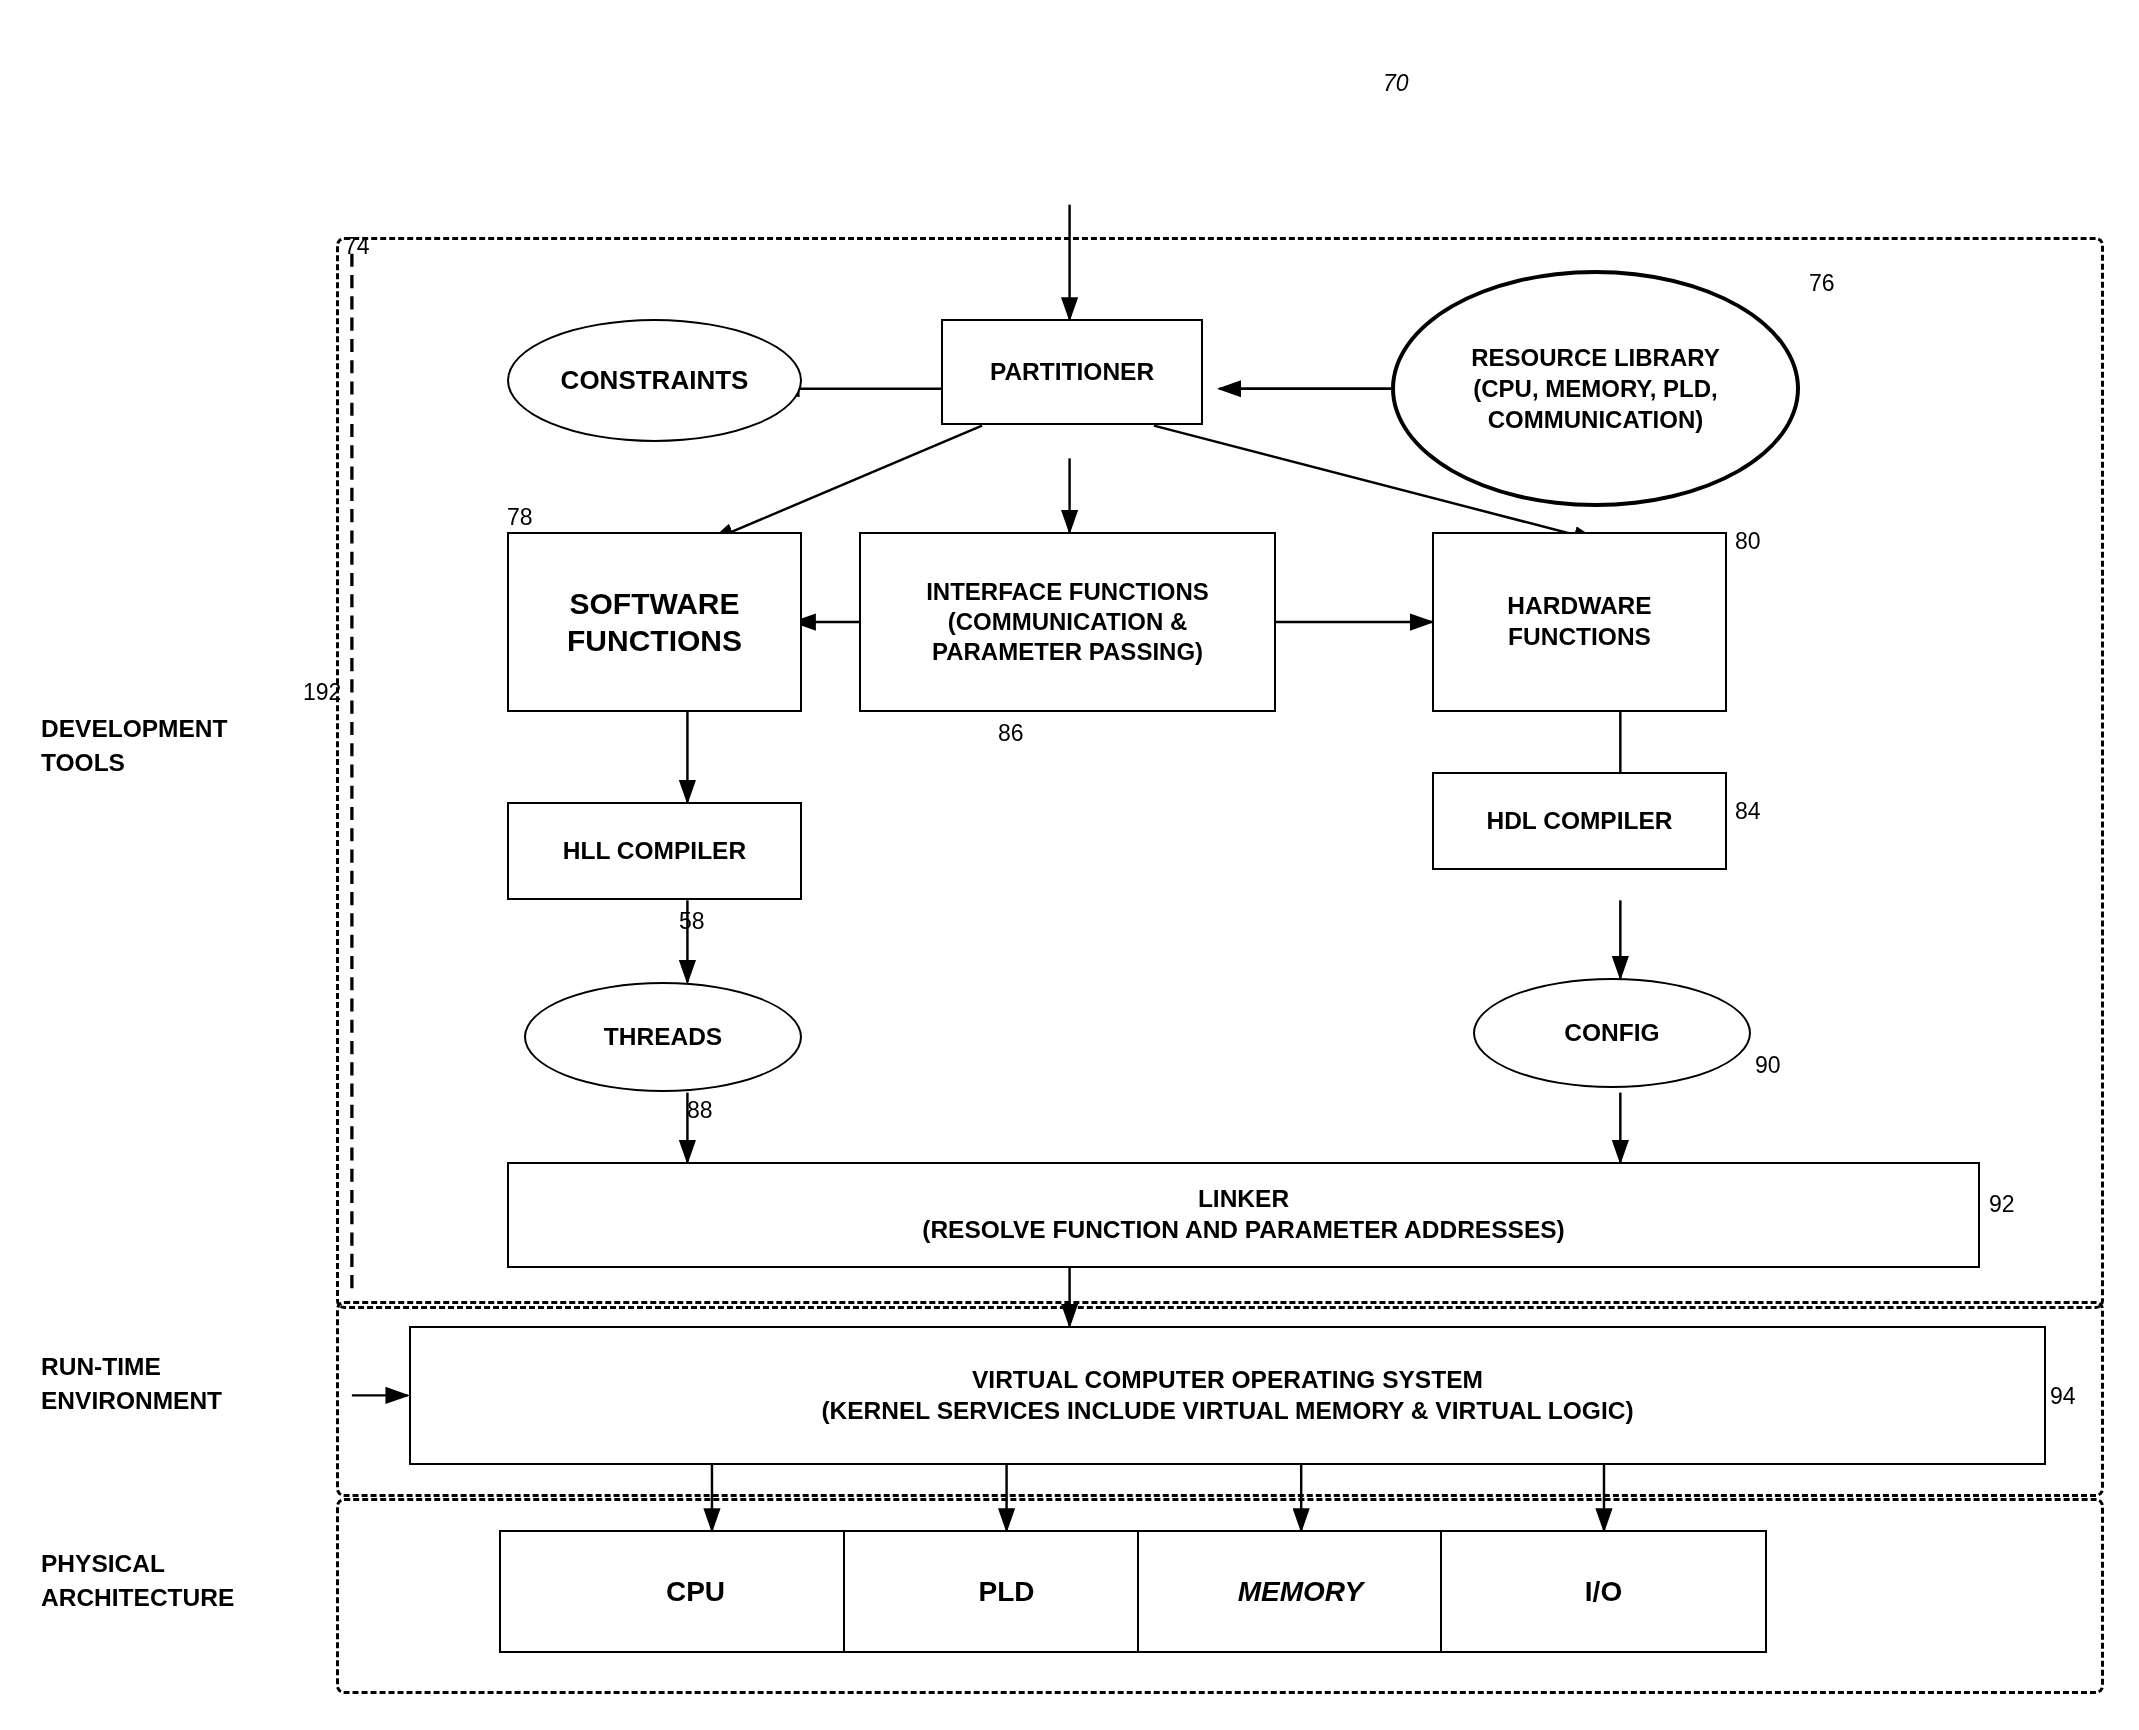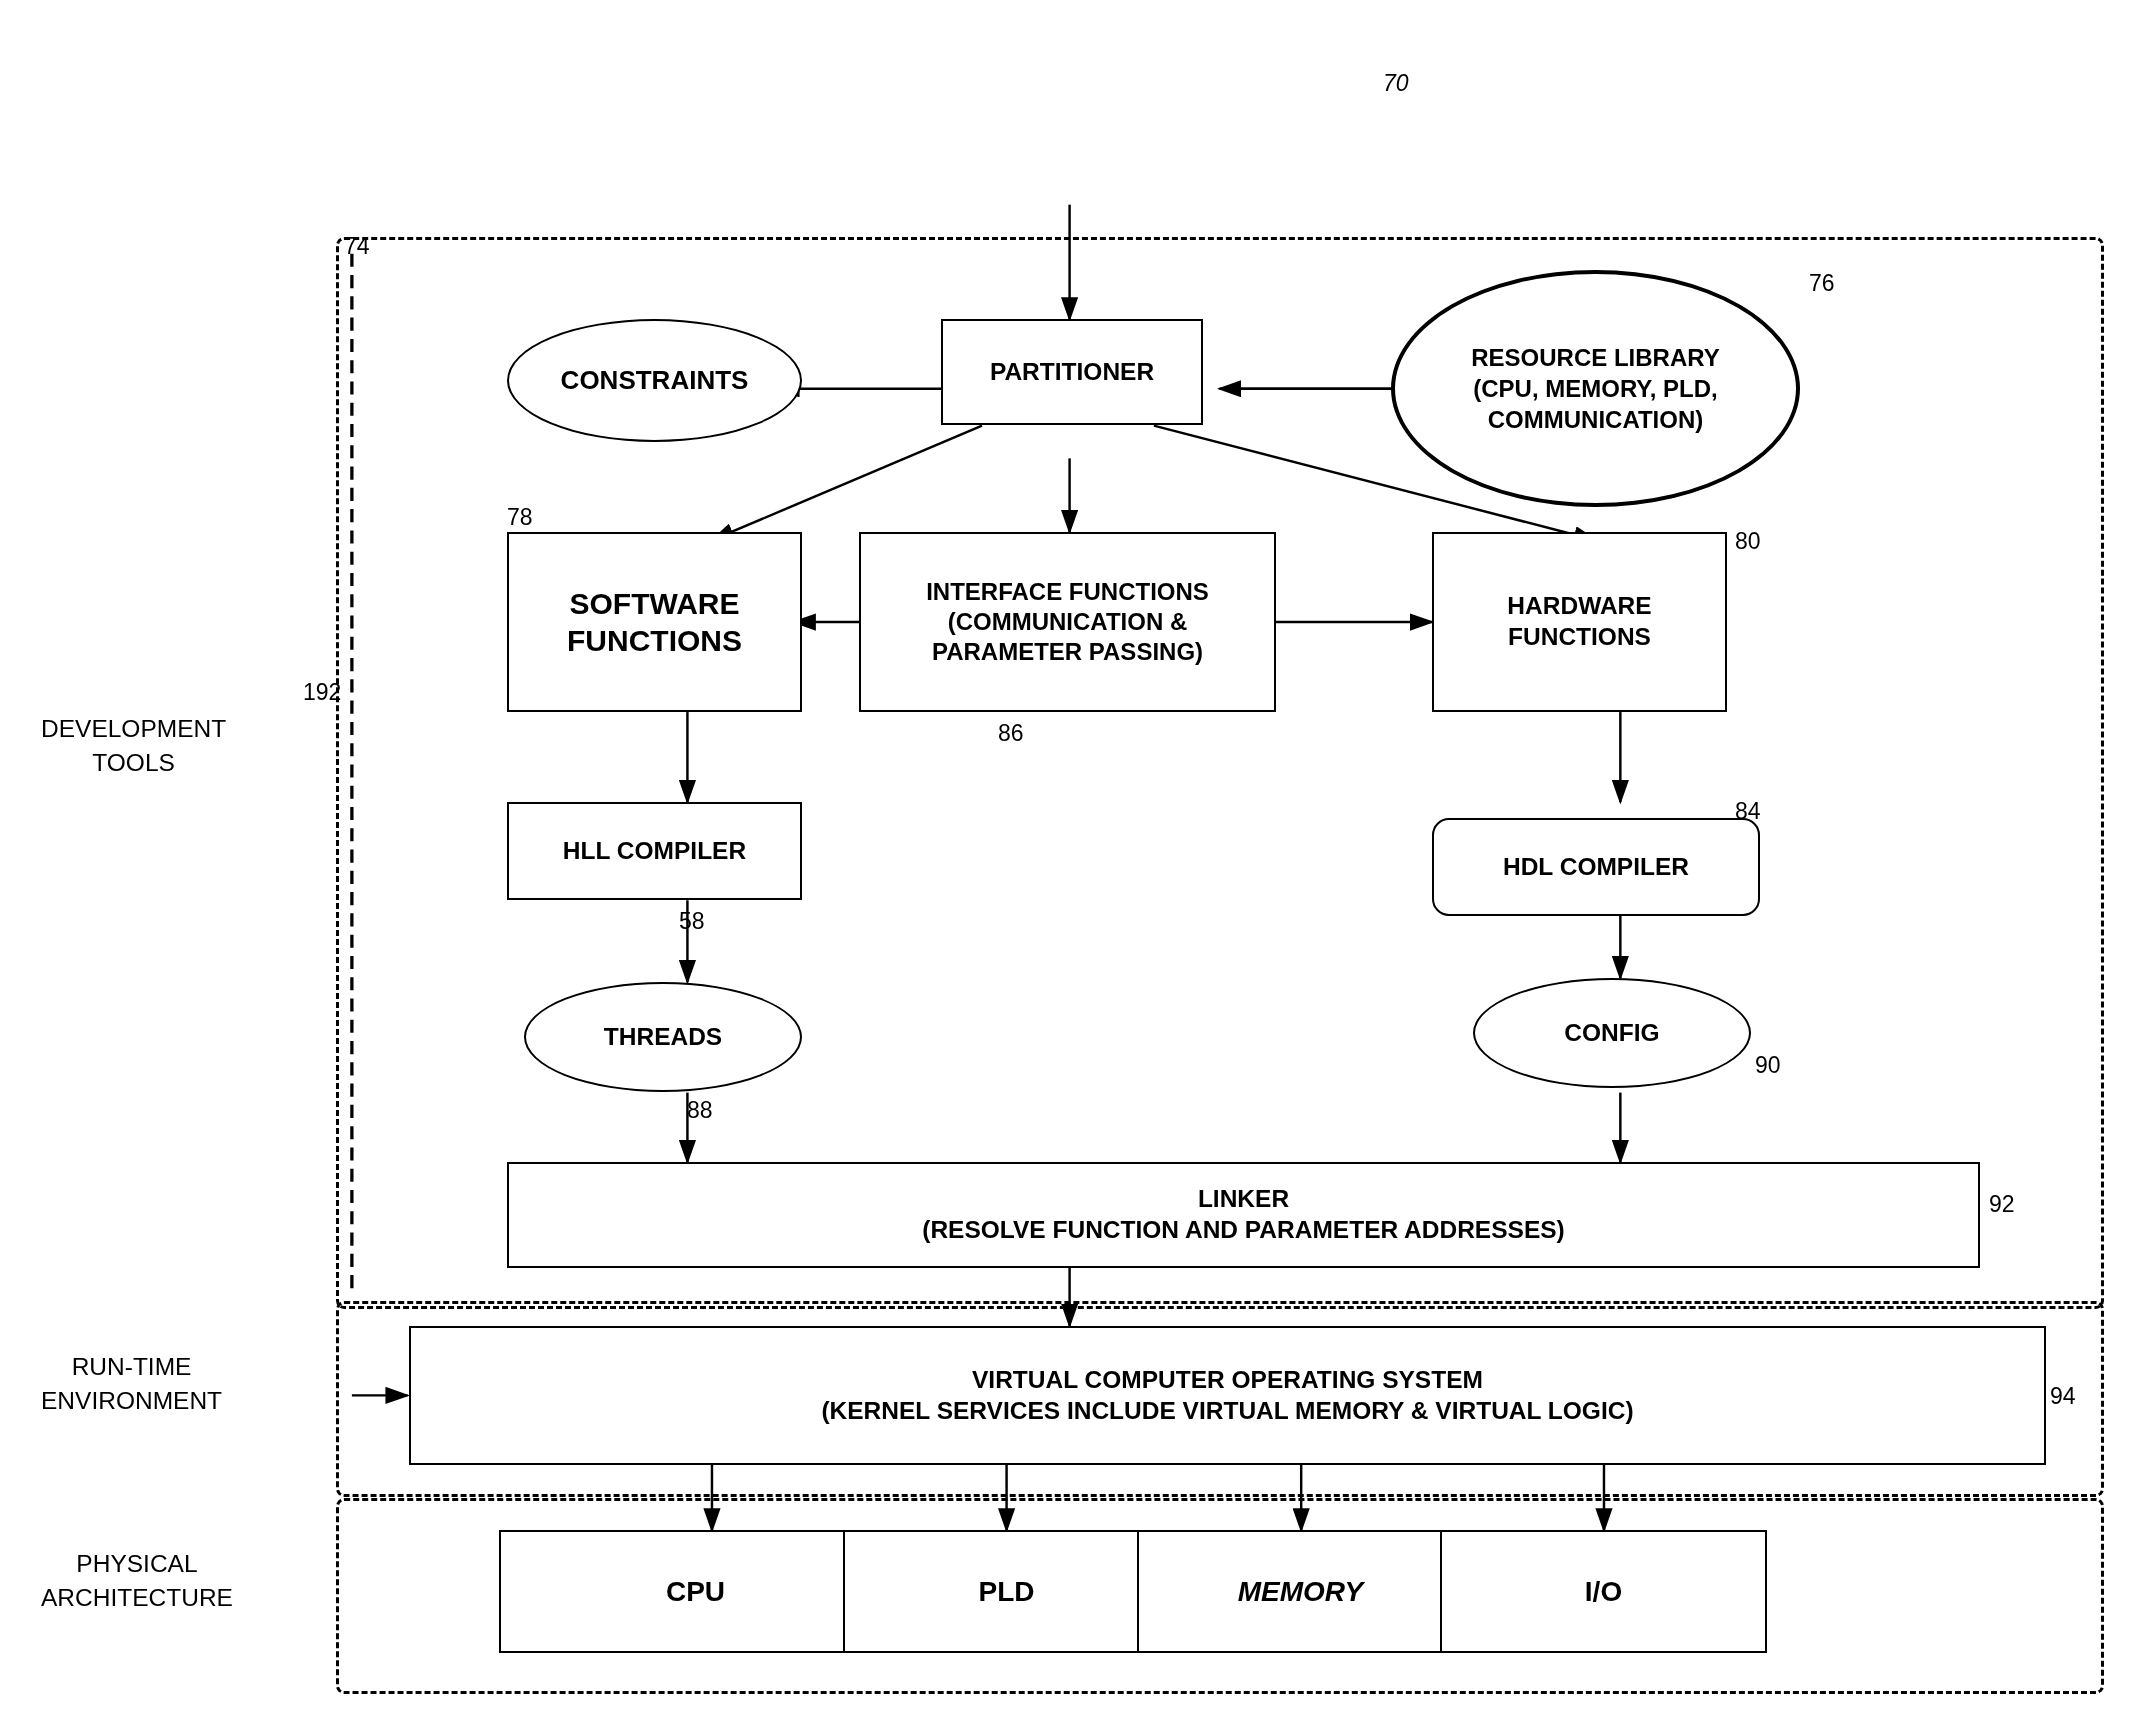--- a/index.html
+++ b/index.html
@@ -52,23 +52,22 @@
     
     .dashed-box {
       position: absolute;
       border: 3.3px dashed #000;
       background: transparent;
     }
     
     .label {
       position: absolute;
       font-size: 26px;
-      font-weight: normal;
+      font-weight: bold;
       line-height: 1.3;
-      text-align: center;
     }
     
     .ref {
       position: absolute;
       font-size: 23px;
       font-weight: normal;
     }
     
     .arrows-svg {
       position: absolute;
@@ -168,21 +167,21 @@
   <div class="box" style="left:1432px; top:532px; width:295px; height:180px; font-size:24.5px;">
     <span>HARDWARE<br>FUNCTIONS</span>
   </div>
   <div class="ref" style="left:1735px; top:528px;">80</div>
 
   <div class="box" style="left:507px; top:802px; width:295px; height:98px; font-size:24.5px;">
     <span>HLL COMPILER</span>
   </div>
   <div class="ref" style="left:679px; top:908px;">58</div>
 
-  <div class="box" style="left:1432px; top:818px; width:328px; height:98px; font-size:24.5px;border-radius:17px;">
+  <div class="box" style="left:1432px; top:772px; width:295px; height:98px; font-size:24.5px;">
     <span>HDL COMPILER</span>
   </div>
   <div class="ref" style="left:1735px; top:798px;">84</div>
 
   <div class="ellipse" style="left:524px; top:982px; width:278px; height:110px; font-size:24.5px;">
     <span>THREADS</span>
   </div>
   <div class="ref" style="left:687px; top:1097px;">88</div>
 
   <div class="ellipse" style="left:1473px; top:978px; width:278px; height:110px; font-size:24.5px;">

